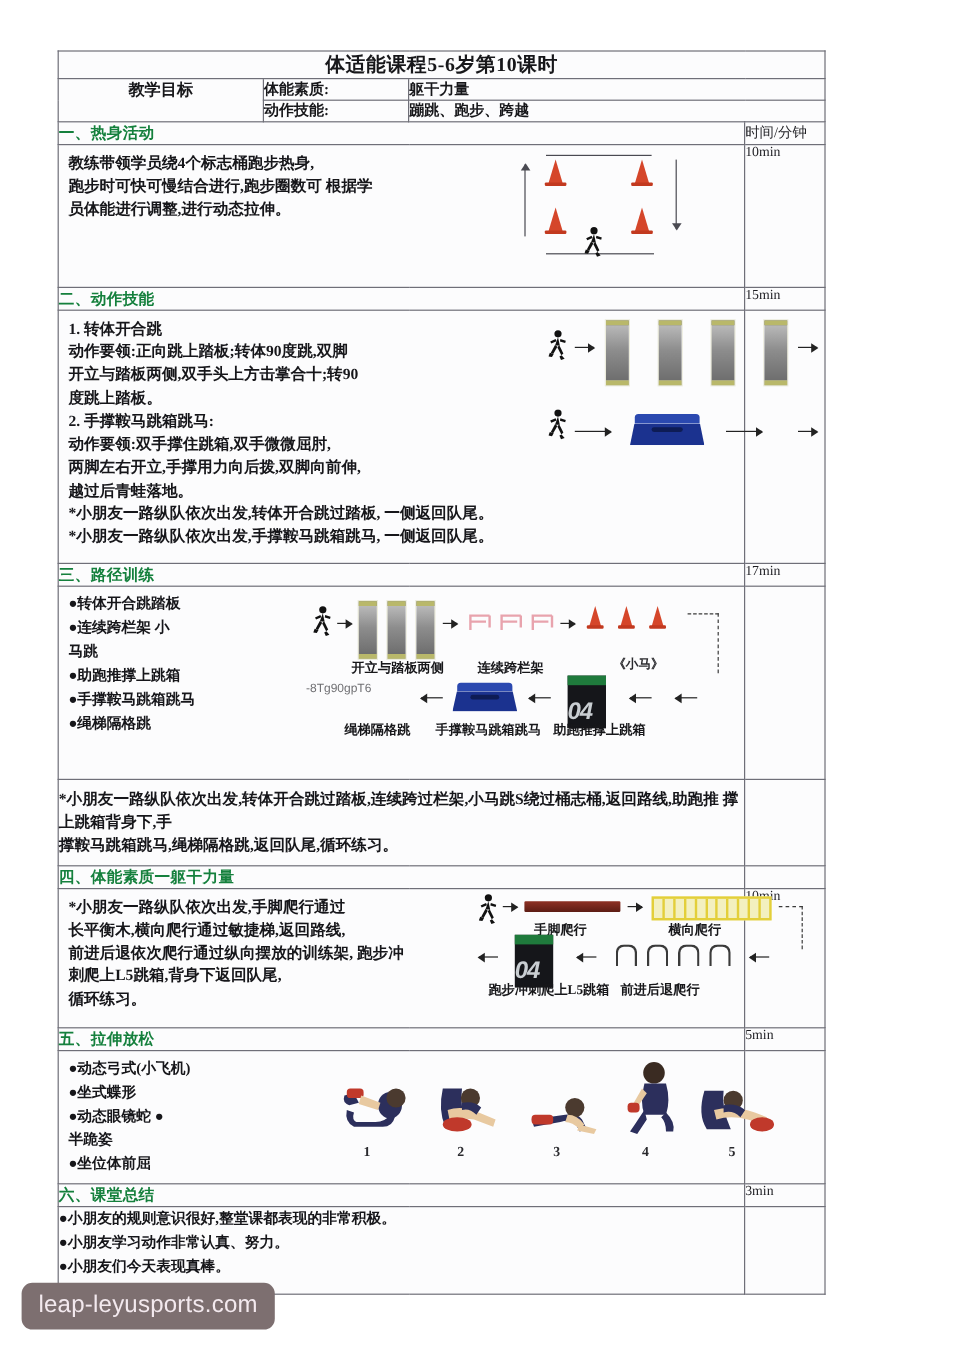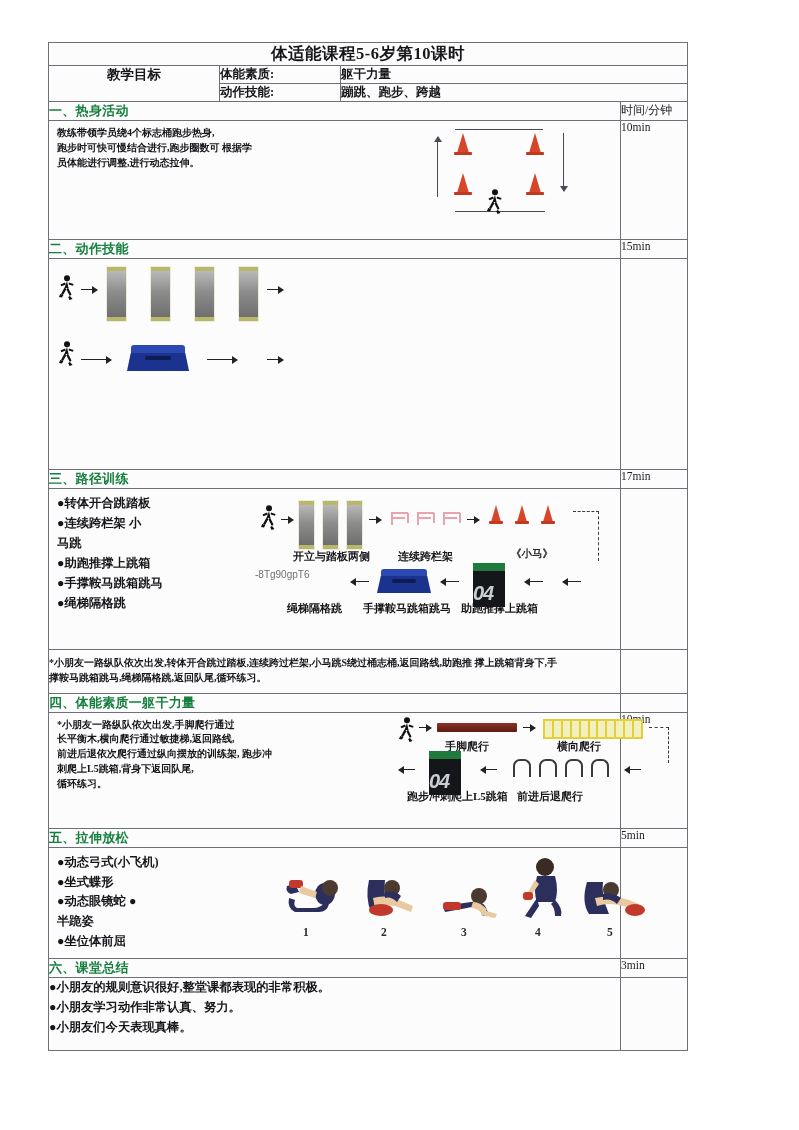--- a/index.html
+++ b/index.html
@@ -47,21 +47,21 @@
   .sec-head{
     font-size:13px;font-weight:bold;color:#15803d;
     padding:4px 8px 5px 8px;
     letter-spacing:.3px;
   }
   .time-head{font-size:12px;color:#1d1d22;padding:5px 8px;}
   .time-cell{font-size:11.5px;color:#1d1d22;padding:5px 8px;font-family:"Liberation Serif",serif;}
 
   
   .btext{
-    font-size:10px;line-height:1.48;color:#16161a;font-weight:bold;
+    font-size:13px;line-height:1.48;color:#16161a;font-weight:bold;
     padding:5px 8px 6px 8px;white-space:pre-line;
   }
   .bullets{
     font-size:12.3px;line-height:1.62;color:#16161a;font-weight:bold;
     padding:5px 6px 6px 8px;white-space:pre-line;
   }
 
   .row-flex{display:flex;align-items:flex-start;}
   .col-txt{flex:0 0 auto;}
   .col-fig{flex:1 1 auto;position:relative;}
@@ -225,20 +225,30 @@
       <td class="time-cell">10min</td>
     </tr>
 
     <tr>
       <td colspan="3" class="sec-head">二、动作技能</td>
       <td class="time-cell">15min</td>
     </tr>
     <tr>
       <td colspan="3" style="height:210px;">
         <div class="row-flex">
+          <div class="col-txt btext" style="width:382px;">1. 转体开合跳
+动作要领:正向跳上踏板;转体90度跳,双脚
+开立与踏板两侧,双手头上方击掌合十;转90
+度跳上踏板。
+2. 手撑鞍马跳箱跳马:
+动作要领:双手撑住跳箱,双手微微屈肘,
+两脚左右开立,手撑用力向后拨,双脚向前伸,
+越过后青蛙落地。
+*小朋友一路纵队依次出发,转体开合跳过踏板,    一侧返回队尾。
+*小朋友一路纵队依次出发,手撑鞍马跳箱跳马,    一侧返回队尾。</div>
           <div class="col-fig fig" style="height:200px;">
 
             <div class="runner" style="left:10px;top:16px;">
               <svg width="16" height="26" viewBox="0 0 16 26">
                 <circle cx="8" cy="3.2" r="3" fill="#111"></circle>
                 <path d="M8 6 L5.5 13 L9.5 13 Z" fill="#111"></path>
                 <path d="M5.5 12.5 L2 19 L4 20 L7.5 14 Z" fill="#111"></path>
                 <path d="M9 12.5 L12.5 19.5 L10.8 21 L7.5 14.5 Z" fill="#111"></path>
                 <path d="M6 7.5 L1.5 9.5 L2.4 11.2 L6.8 9.4 Z" fill="#111"></path>
                 <path d="M10 7.5 L14.5 9 L14 10.8 L9.6 9.6 Z" fill="#111"></path>
@@ -518,13 +528,14 @@
     <tr>
       <td colspan="3" class="bullets" style="height:72px;">●小朋友的规则意识很好,整堂课都表现的非常积极。
 ●小朋友学习动作非常认真、努力。
 ●小朋友们今天表现真棒。</td>
       <td></td>
     </tr>
 
   </tbody>
     </table>
 
+  <div class="watermark">leap-leyusports.com</div>
 </div>
 
 </body></html>

